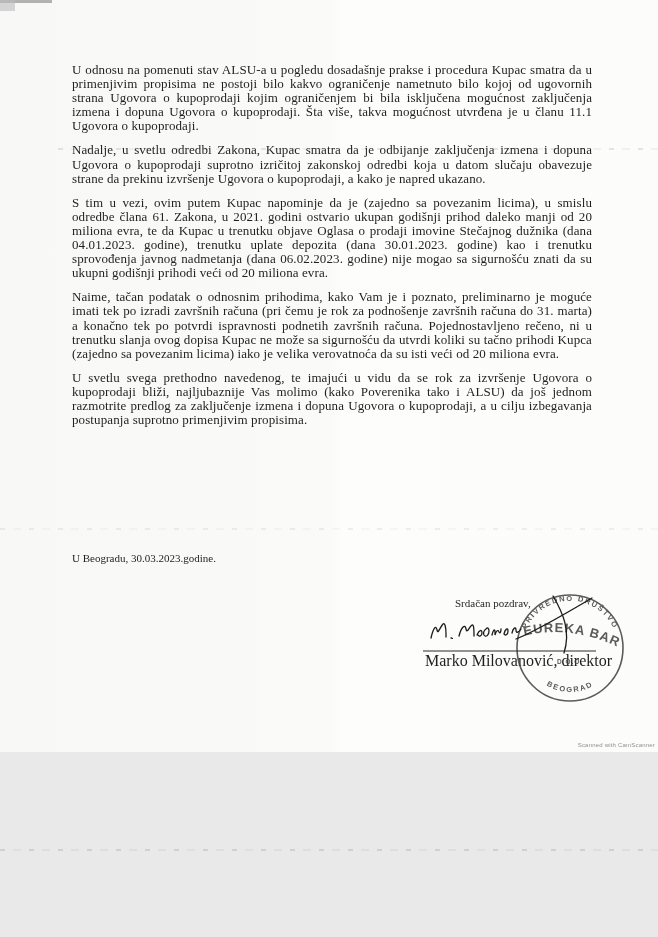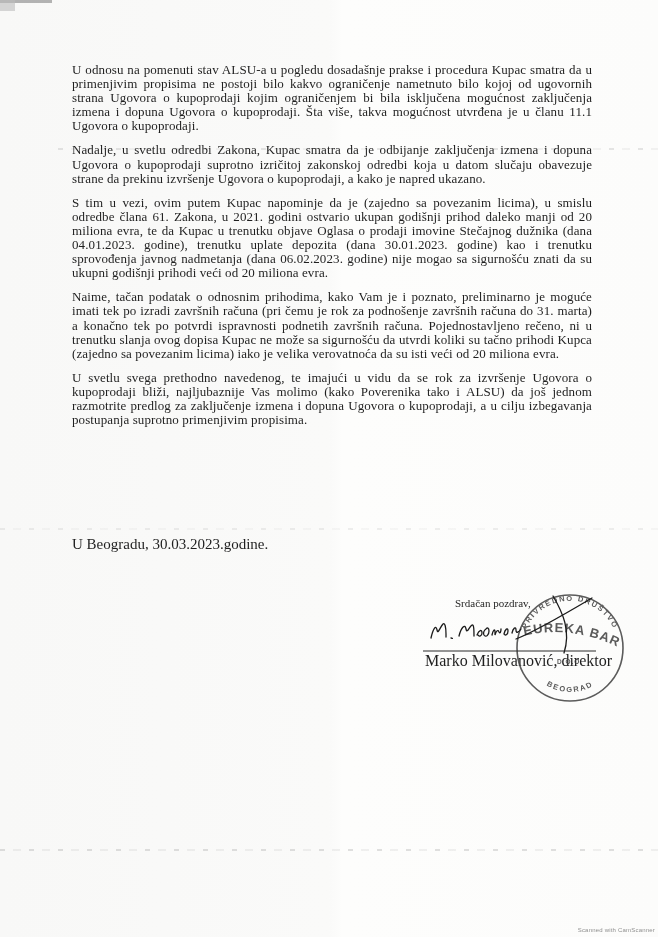--- a/index.html
+++ b/index.html
@@ -4,21 +4,21 @@
 <style>
   html,body{margin:0;padding:0;}
   body{
     width:658px;height:937px;
     background:#e9e9e9;
     font-family:"Liberation Serif", serif;
     overflow:hidden;
   }
   .page{
     position:relative;
-    width:658px;height:937px;
+    width:658px;height:752px;
     background:linear-gradient(90deg,#f8f8f7 0%,#fafaf9 50%,#fdfdfc 52%,#fcfcfb 100%);
     color:#1f1f1f;
   }
   
   .artifact-top{
     position:absolute;left:0;top:0;width:52px;height:3px;
     background:#9b9b9b;opacity:.75;
   }
   .artifact-corner{
     position:absolute;left:0;top:0;width:15px;height:11px;
@@ -34,22 +34,22 @@
   .scanline.l3{top:849px;opacity:.55;}
   
   .body-text{
     position:absolute;left:72px;top:63px;width:520px;
     font-size:13px;line-height:14.1px;
     text-align:justify;
     letter-spacing:.1px;
   }
   .body-text p{margin:0 0 10px 0;}
   .dateline{
-    position:absolute;left:72px;top:536px;
-    font-size:15px;
+    position:absolute;left:72px;top:552px;
+    font-size:11px;
   }
   
   .sign-block{
     position:absolute;left:420px;top:585px;width:238px;height:160px;
   }
   .closing{
     position:absolute;left:35px;top:12px;font-size:11px;white-space:nowrap;
   }
   .signatory{
     position:absolute;left:5px;top:67px;font-size:16px;white-space:nowrap;

